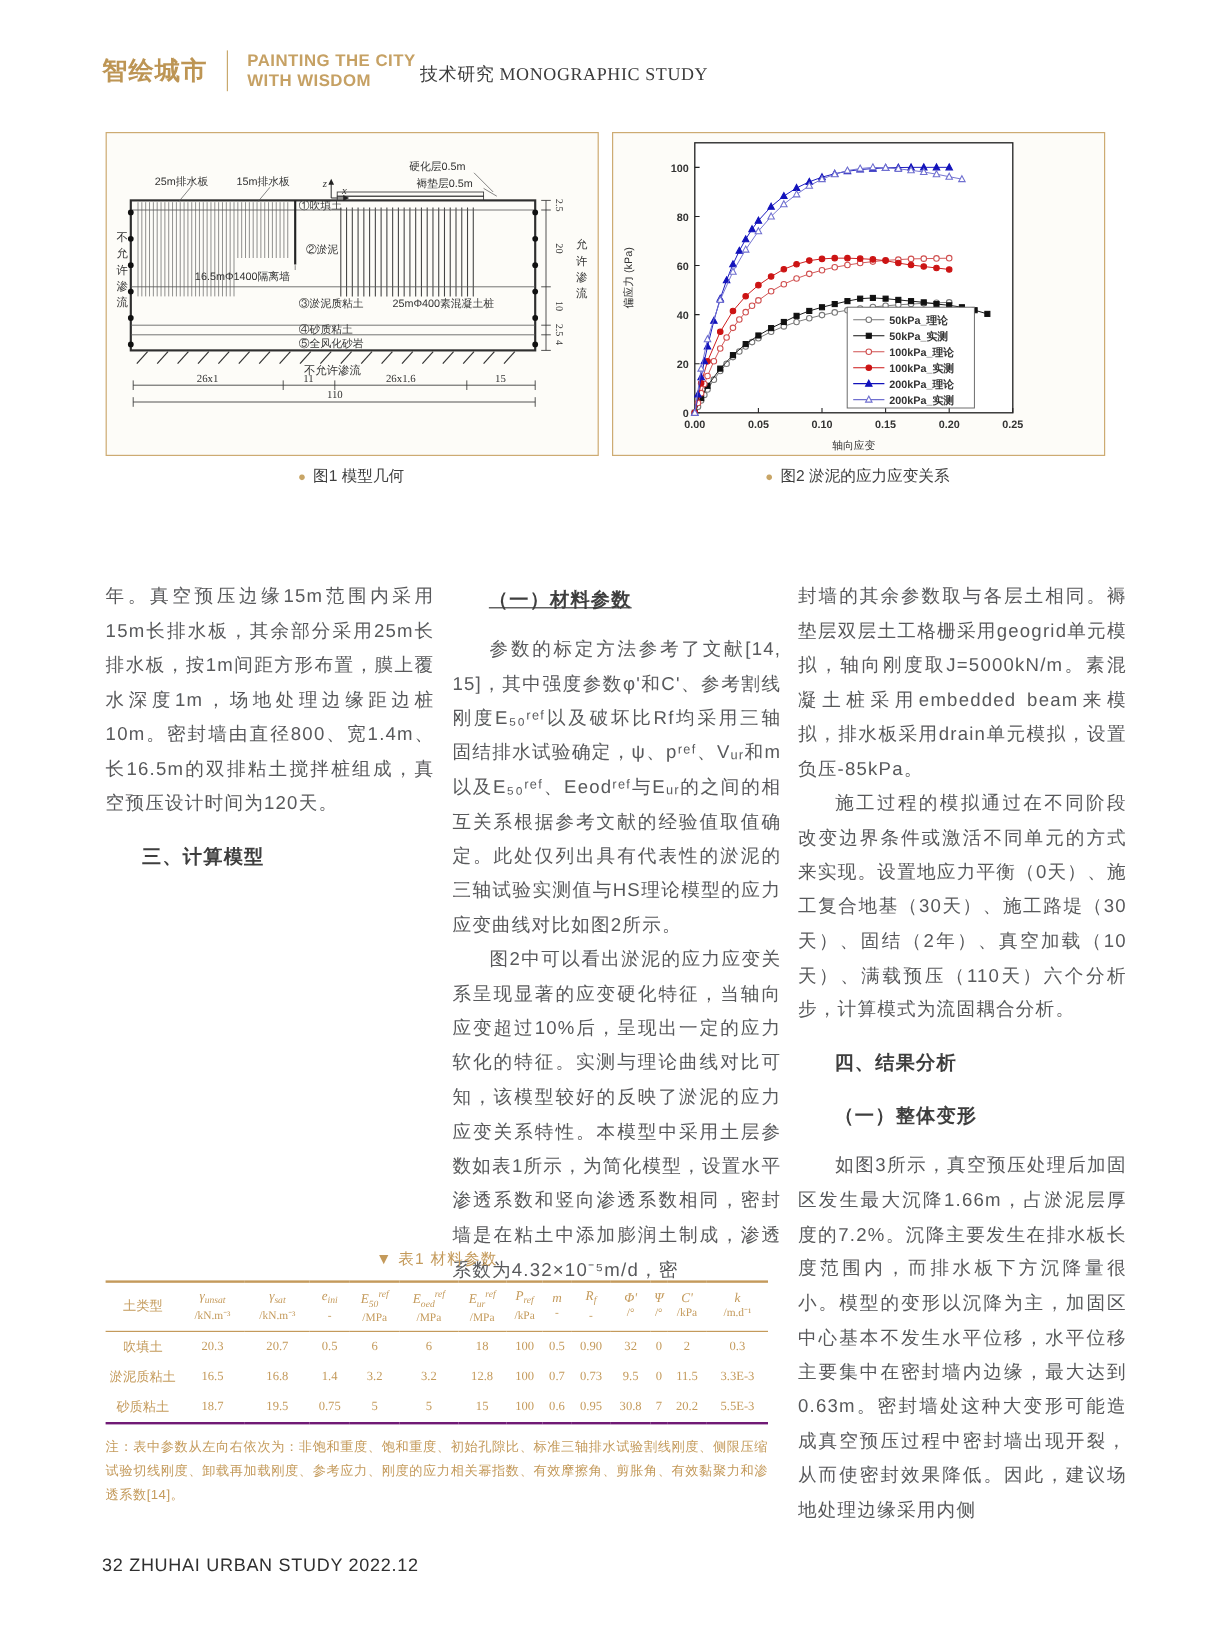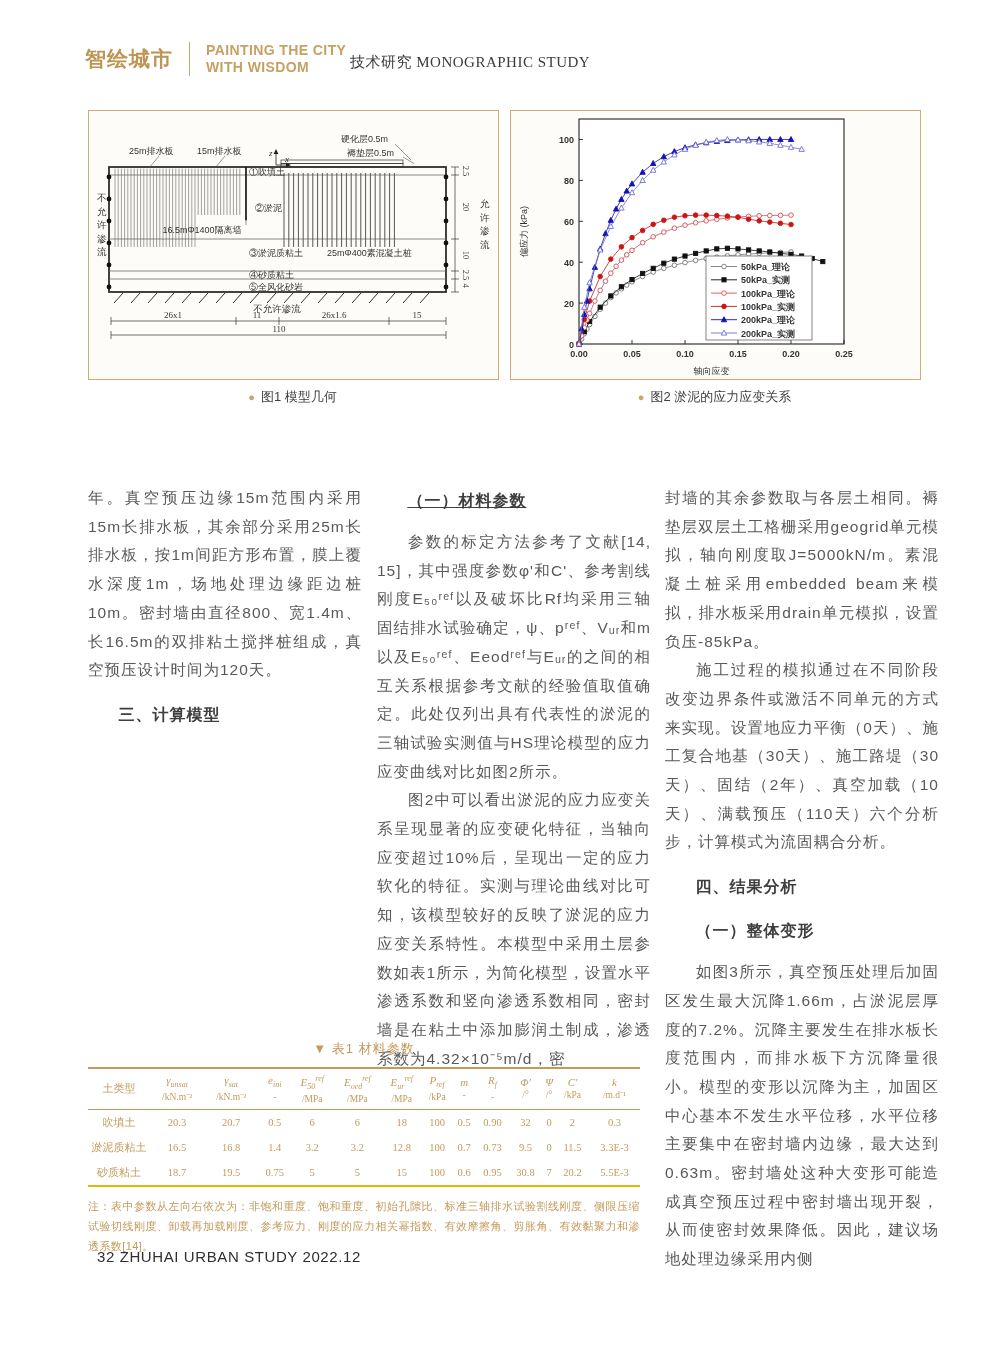--- a/index.html
+++ b/index.html
@@ -33,31 +33,31 @@
   
   .col{width:274px;top:484px;}
   .c1{left:88px;} .c2{left:377px;} .c3{left:665px;}
   .para{text-align:justify;color:#58595b;font-size:15.5px;line-height:28.7px;letter-spacing:1px;margin:0;}
   .ind{text-indent:2em;}
   .h2,.h3{color:#3e3e3e;font-weight:bold;font-size:16px;line-height:29px;margin:15px 0 13px;text-indent:1.9em;letter-spacing:1px;}
   .h2:first-child,.h3:first-child{margin-top:2px;text-decoration:underline;}
   
   .tblwrap{left:88px;top:1040px;width:552px;color:#c49a5b;}
   .tbltitle{font-size:13px;text-align:center;margin-bottom:9px;letter-spacing:1px;}
-  table.mat{width:100%;border-collapse:collapse;border-top:2px solid #c49a5b;border-bottom:2px solid #eab308;}
+  table.mat{width:100%;border-collapse:collapse;border-top:2px solid #c49a5b;border-bottom:2px solid #701a75;}
   table.mat thead th{border-bottom:1px solid #c49a5b;font-weight:normal;padding:3px 0 4px;vertical-align:middle;}
   .sym{font-family:"Liberation Serif",serif;font-style:italic;font-size:11px;line-height:13px;}
   .sym sub{font-size:8px;} .sym sup{font-size:8px;}
   .unit{font-size:9.5px;line-height:12px;font-family:"Liberation Serif",serif;}
   .rowhead{font-size:11px;letter-spacing:0;}
   table.mat td{font-family:"Liberation Serif",serif;font-size:10.5px;text-align:center;padding:5px 0;}
   table.mat td.rname{font-family:"Liberation Sans",sans-serif;font-size:11px;text-align:center;}
   .tblnote{font-size:11px;line-height:20px;margin-top:9px;text-align:justify;letter-spacing:.4px;}
   
-  .footer{left:85px;top:1248px;font-size:15px;color:#2f2f2f;letter-spacing:.6px;margin-left:12px;}
+  .footer{left:85px;top:1296px;font-size:15px;color:#2f2f2f;letter-spacing:.6px;}
 </style>
 </head>
 <body>
 
 <div class="abs hdr">
   <span class="brand-cn">智绘城市</span>
   <span class="hdr-div"></span>
   <span class="brand-en">
     <span>PAINTING THE CITY</span><br>
     <span>WITH WISDOM</span>

